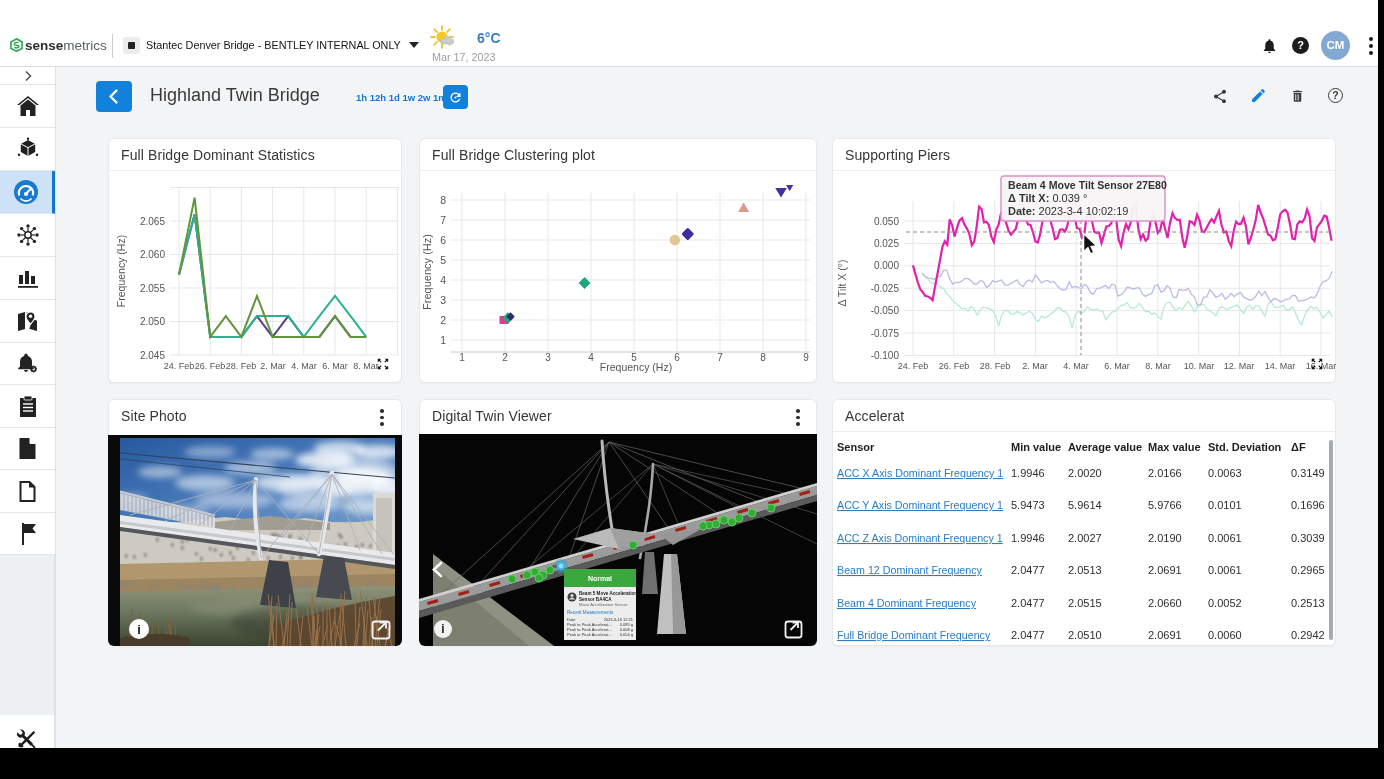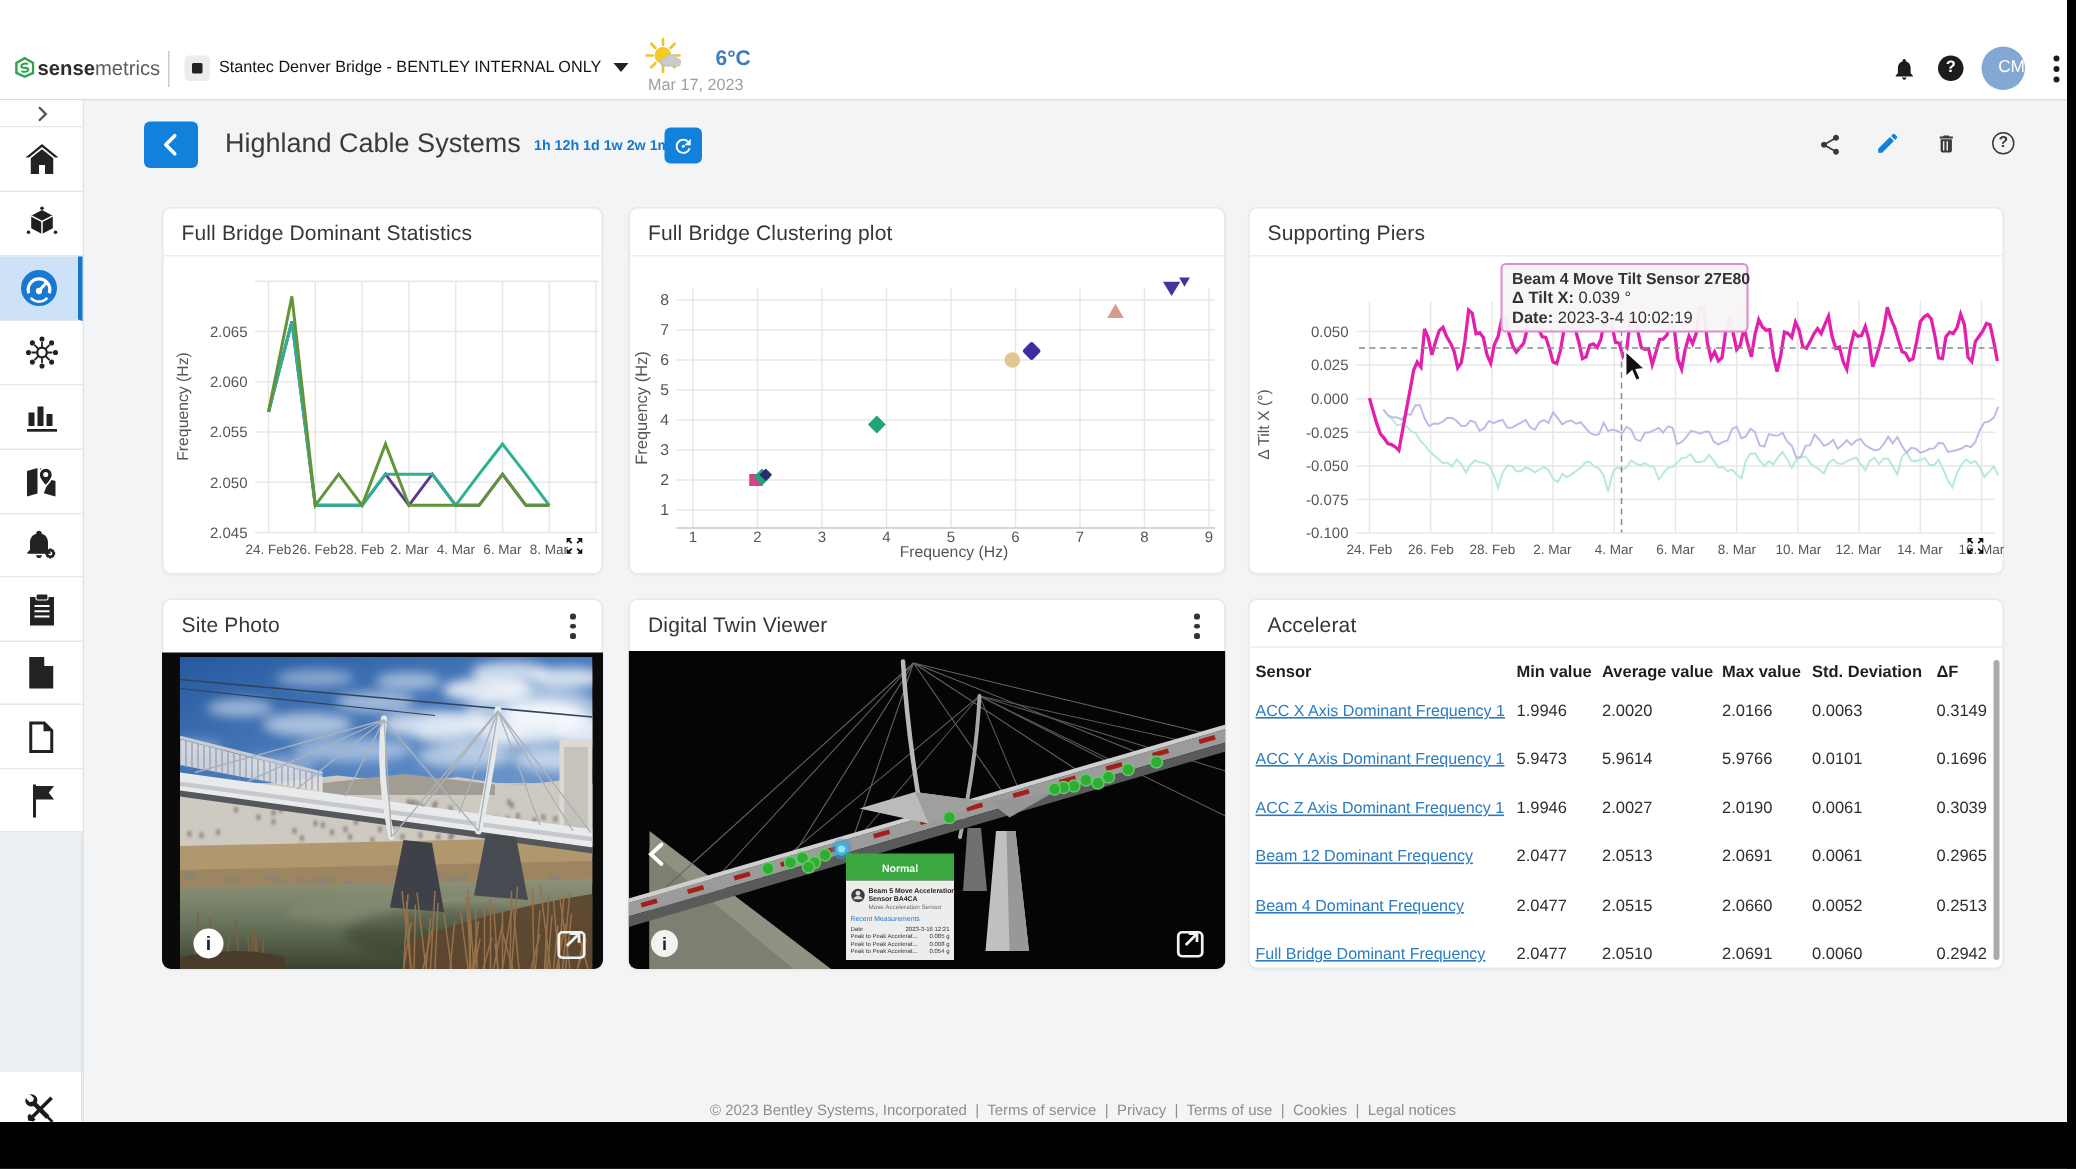--- a/index.html
+++ b/index.html
@@ -51,21 +51,21 @@
   </svg>
   <div class="abs" style="left:477px;top:30px;font-size:14px;font-weight:bold;color:#3c7dbd">6°C</div>
   <div class="abs" style="left:432px;top:51px;font-size:10.8px;color:#9e9e9e">Mar 17, 2023</div>
 
   <svg class="abs" style="left:1261px;top:37px" width="17" height="18" viewBox="0 0 24 24">
       <path fill="#1c1c1c" d="M12 22c1.1 0 2-.9 2-2h-4c0 1.1.9 2 2 2zm6-6v-5c0-3.07-1.63-5.64-4.5-6.32V4c0-.83-.67-1.5-1.5-1.5s-1.5.67-1.5 1.5v.68C7.64 5.36 6 7.92 6 11v5l-2 2v1h16v-1l-2-2z"></path>
     </svg>
   <div class="abs" style="left:1292px;top:37px;width:17px;height:17px;border-radius:50%;background:#1c1c1c"></div>
   <div class="abs" style="left:1292px;top:37px;width:17px;height:17px;text-align:center;font-size:11px;font-weight:bold;color:#fff;line-height:17px">?</div>
   <div class="abs" style="left:1321px;top:31px;width:29px;height:29px;border-radius:50%;background:#84a8d4"></div>
-  <div class="abs" style="left:1321px;top:31px;width:29px;height:29px;text-align:right;font-size:11.5px;font-weight:normal;color:#fff;line-height:29px">CM</div>
+  <div class="abs" style="left:1321px;top:31px;width:29px;height:29px;text-align:center;font-size:11.5px;font-weight:bold;color:#fff;line-height:29px">CM</div>
   <div class="abs" style="left:1369px;top:37px">
     <i style="display:block;width:4px;height:4px;border-radius:50%;background:#1c1c1c;margin-bottom:3px"></i>
     <i style="display:block;width:4px;height:4px;border-radius:50%;background:#1c1c1c;margin-bottom:3px"></i>
     <i style="display:block;width:4px;height:4px;border-radius:50%;background:#1c1c1c"></i>
   </div>
 
   <div class="abs" id="sidebar"></div>
 
   <div class="srow" style="top:67px;height:18px">
       <svg width="12" height="12" viewBox="0 0 12 12">
@@ -199,21 +199,21 @@
           <path d="M3.4 2.2 a4.2 4.2 0 0 1 5.8 5.6 L18.4 17 L16 19.4 L6.9 10.2 a4.2 4.2 0 0 1-5.5-5.6 L4.2 7.4 L6.6 6.8 L7.2 4.4 L5 2.2 Z"></path>
           <path d="M16.8 16.4 L21.4 21 L20 22.4 L15.4 17.8 Z"></path>
         </g>
       </svg>
   </div>
 
   <div class="abs" style="left:96px;top:81px;width:36px;height:31px;background:#1181dc;border-radius:4px"></div>
   <svg class="abs" style="left:106px;top:88px" width="16" height="17" viewBox="0 0 16 17">
       <path d="M10.5 2.5 L4.5 8.5 L10.5 14.5" fill="none" stroke="#fff" stroke-width="2.4" stroke-linecap="round" stroke-linejoin="round"></path>
     </svg>
-  <div class="abs" style="left:150px;top:85px;font-size:18px;color:#3a3a3a">Highland Cable Systems</div>
+  <div class="abs" style="left:150px;top:85px;font-size:18px;color:#3a3a3a">Highland Twin Bridge</div>
   <div class="abs" style="left:356px;top:92px;font-size:9.5px;font-weight:bold;color:#1576cf">1h 12h 1d 1w 2w 1m 1y</div>
   <div class="abs" style="left:443px;top:85px;width:25px;height:24px;background:#1181dc;border-radius:4px"></div>
   <svg class="abs" style="left:448px;top:90px" width="15" height="15" viewBox="0 0 24 24">
       <path fill="#fff" d="M17.65 6.35C16.2 4.9 14.21 4 12 4c-4.42 0-7.99 3.58-8 8s3.57 8 7.99 8c3.73 0 6.84-2.55 7.73-6h-2.08c-.82 2.33-3.04 4-5.65 4-3.31 0-6-2.69-6-6s2.69-6 6-6c1.66 0 3.14.69 4.22 1.78L13 11h7V4l-2.35 2.35z"></path>
       <circle cx="12" cy="12" r="1.6" fill="#fff"></circle>
     </svg>
 
   <svg class="abs" style="left:1212px;top:88px" width="16" height="17" viewBox="0 0 24 24">
       <path fill="#3a3a3a" d="M18 16.08c-.76 0-1.44.3-1.96.77L8.91 12.7c.05-.23.09-.46.09-.7s-.04-.47-.09-.7l7.05-4.11c.54.5 1.25.81 2.04.81 1.66 0 3-1.34 3-3s-1.34-3-3-3-3 1.34-3 3c0 .24.04.47.09.7L8.04 9.81C7.5 9.31 6.79 9 6 9c-1.66 0-3 1.34-3 3s1.34 3 3 3c.79 0 1.5-.31 2.04-.81l7.12 4.16c-.05.21-.08.43-.08.65 0 1.61 1.31 2.92 2.92 2.92 1.61 0 2.92-1.31 2.92-2.92s-1.31-2.92-2.92-2.92z"></path>
     </svg>
@@ -785,17 +785,16 @@
 <text x="5" y="207" font-size="10.7" fill="#2c7cc3" text-decoration="underline">Full Bridge Dominant Frequency</text>
 <text x="179" y="207" font-size="11" fill="#2e2e2e">2.0477</text>
 <text x="236" y="207" font-size="11" fill="#2e2e2e">2.0510</text>
 <text x="316" y="207" font-size="11" fill="#2e2e2e">2.0691</text>
 <text x="376" y="207" font-size="11" fill="#2e2e2e">0.0060</text>
 <text x="459" y="207" font-size="11" fill="#2e2e2e">0.2942</text>
 <rect x="497" y="8" width="4" height="200" rx="2" fill="#a8abad"></rect>
 </svg>
     </div>
 
-  <div class="abs" style="left:66px;top:735px;width:1312px;text-align:center;font-size:10px;color:#8e8e8e">© 2023 Bentley Systems, Incorporated&nbsp; |&nbsp; Terms of service&nbsp; |&nbsp; Privacy&nbsp; |&nbsp; Terms of use&nbsp; |&nbsp; Cookies&nbsp; |&nbsp; Legal notices</div>
 </div>
 
 <div class="abs" style="left:1378px;top:0;width:6px;height:779px;background:#000"></div>
 <div class="abs" style="left:0;top:762px;width:1384px;height:17px;background:#000"></div>
 
 </body></html>

